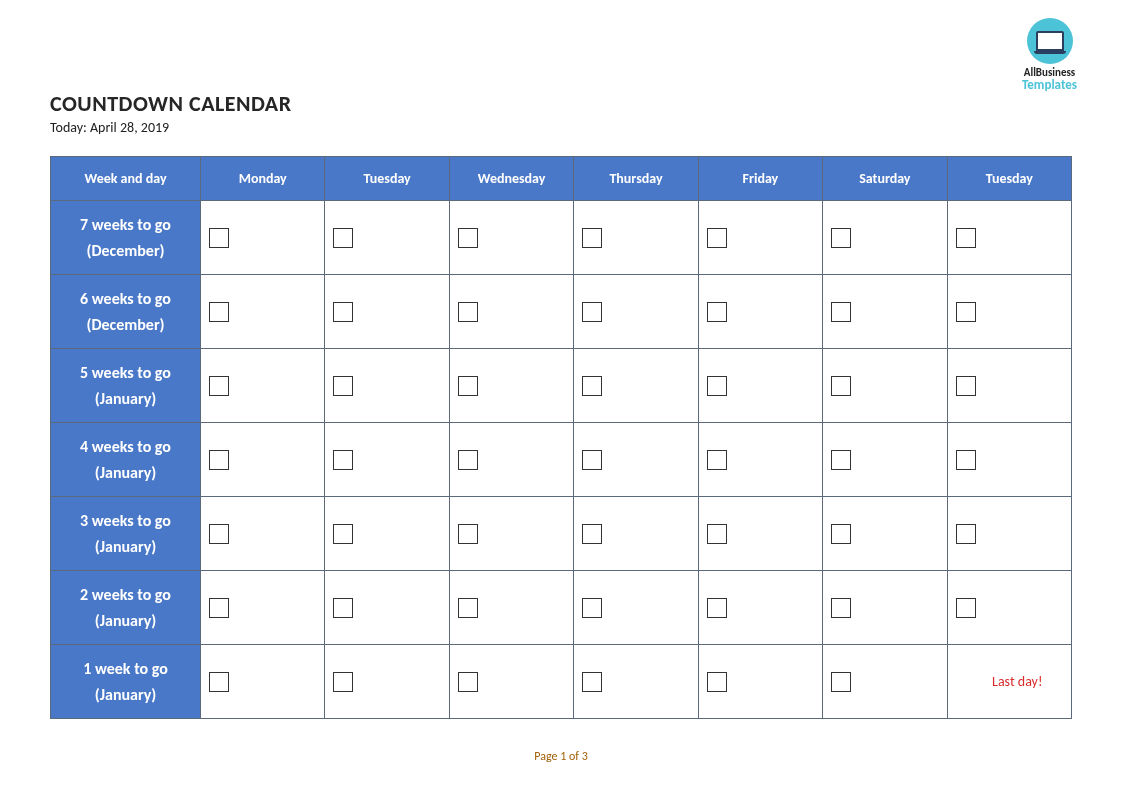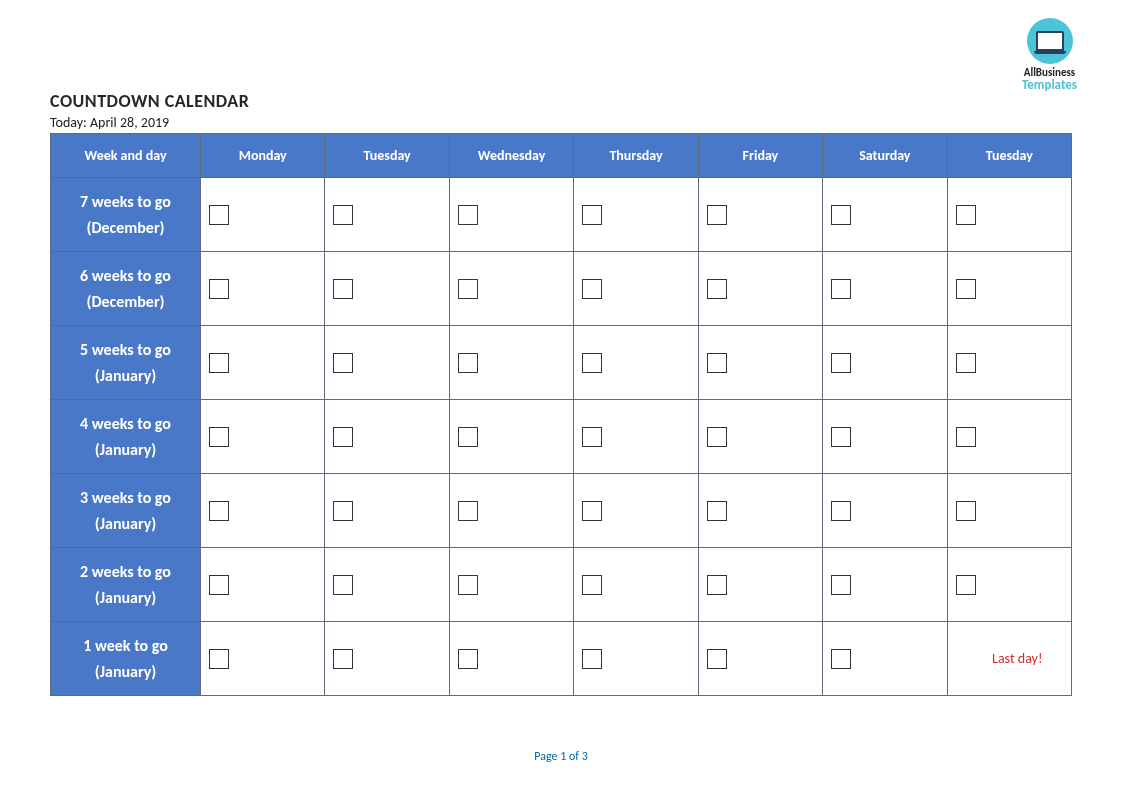--- a/index.html
+++ b/index.html
@@ -51,31 +51,31 @@
       font-weight: 600;
       margin-top: 2px;
     }
     .logo-text2 {
       font-size: 13px;
       color: #4dc3d8;
       font-weight: 600;
       margin-top: -2px;
     }
     .title {
-      font-size: 18px;
+      font-size: 22px;
       font-weight: bold;
       color: #262626;
       letter-spacing: 0.5px;
       margin-top: 70px;
     }
     .subtitle {
       font-size: 14px;
       color: #222;
       margin-top: 2px;
-      margin-bottom: 2px;
+      margin-bottom: 20px;
     }
     table {
       border-collapse: collapse;
       width: 100%;
       table-layout: fixed;
     }
     th, td {
       border: 1px solid #5b6a7a;
     }
     th {
@@ -126,21 +126,21 @@
       text-align: center;
       padding-left: 16px;
     }
     .footer {
       position: absolute;
       bottom: 30px;
       left: 0;
       width: 100%;
       text-align: center;
       font-size: 12px;
-      color: #0369a1;
+      color: #a16207;
     }
   </style>
 </head>
 <body>
 
 <div class="logo">
   <div class="logo-circle">
     <div class="logo-laptop"></div>
   </div>
   <div class="logo-text1">AllBusiness</div>

